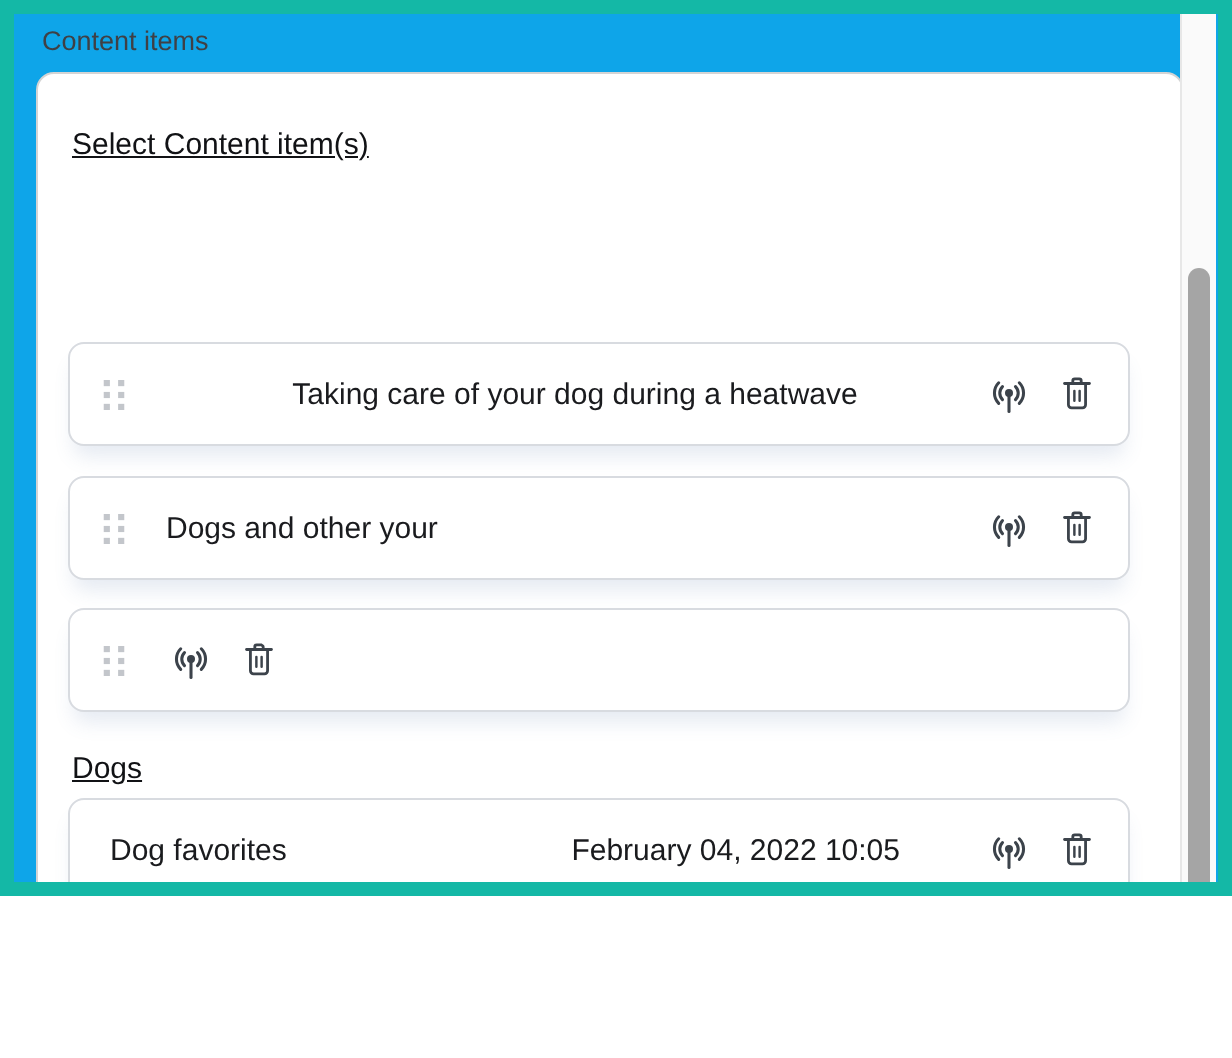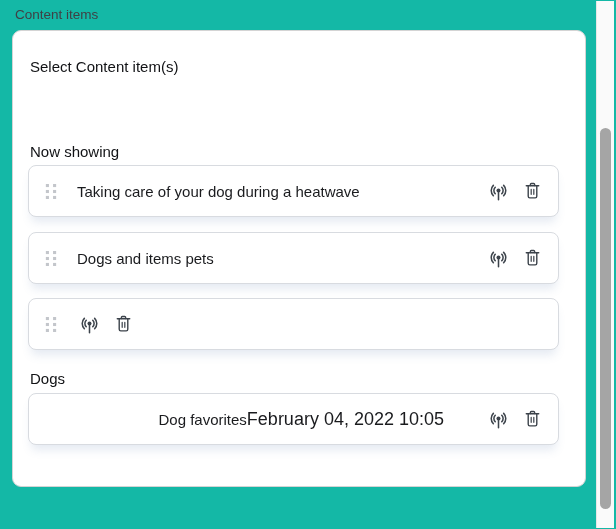--- a/index.html
+++ b/index.html
@@ -4,23 +4,23 @@
 <style>
   * { margin: 0; padding: 0; box-sizing: border-box; }
   html, body { background: #fff; }
   body {
     font-family: "Liberation Sans", "DejaVu Sans", sans-serif;
     color: #1a1b1e;
   }
   .viewport {
     position: relative;
     width: 616px;
-    height: 529px;
-    background: #14b8a6;
-    border: 1px solid #14b8a6;
+    height: 448px;
+    background: #0ea5e9;
+    border: 7px solid #14b8a6;
     overflow: hidden;
   }
   .field-label {
     position: absolute;
     left: 14px;
     top: 6px;
     font-size: 13.5px;
     color: #3f4045;
   }
   .panel {
@@ -30,20 +30,21 @@
     width: 574px;
     height: 457px;
     background: #ffffff;
     border: 1px solid #d4d4d4;
     border-radius: 9px;
   }
   .section-label {
     position: absolute;
     font-size: 15px;
     color: #111215;
+    text-decoration: underline;
   }
   .select-label { left: 17px; top: 27px; }
   .now-label    { left: 17px; top: 112px; }
   .queue-label  { left: 17px; top: 339px; }
   .select-btn {
     position: absolute;
     left: 16px;
     top: 49px;
     width: 125px;
     height: 42px;
@@ -62,41 +63,41 @@
     width: 531px;
     height: 52px;
     background: #ffffff;
     border: 1px solid #d8dbe0;
     border-radius: 8px;
     display: flex;
     align-items: center;
     padding: 0 14px 0 16px;
     box-shadow: 0 8px 10px -3px rgba(96, 125, 175, 0.16);
   }
-  .card-1 { top: 134px; }
+  .card-1 { top: 134px; text-align: center; }
   .card-2 { top: 201px; }
   .card-3 { top: 267px; }
-  .card-queue { top: 362px; padding-left: 20px; text-align: right; }
+  .card-queue { top: 362px; padding-left: 20px; }
   .drag {
     width: 12px;
     height: 15px;
     margin-right: 20px;
     display: inline-flex;
     cursor: grab;
     flex: 0 0 auto;
   }
   .card .title {
     flex: 1 1 auto;
     font-size: 15px;
     color: #1a1b1e;
     white-space: nowrap;
     overflow: hidden;
   }
   .card .date {
-    font-size: 18px;
+    font-size: 15px;
     color: #1a1b1e;
     margin-right: 42px;
     white-space: nowrap;
   }
   .icon-btn {
     display: inline-flex;
     align-items: center;
     justify-content: center;
     width: 24px;
     height: 24px;
@@ -130,21 +131,20 @@
 
 <div class="viewport">
 
   <div class="field-label">Content items</div>
 
   <div class="panel">
 
     <div class="section-label select-label">Select Content item(s)</div>
 
 
-    <div class="section-label now-label">Now showing</div>
 
     <div class="card card-1">
       <span class="drag">
         <svg width="12" height="15" viewBox="0 0 10 14.6">
             <g fill="#c3c6cb">
           <rect x="0" y="0" width="3" height="3"></rect>
               <rect x="7" y="0" width="3" height="3"></rect>
           <rect x="0" y="5.8" width="3" height="3"></rect>
               <rect x="7" y="5.8" width="3" height="3"></rect>
           <rect x="0" y="11.6" width="3" height="3"></rect>
@@ -179,21 +179,21 @@
             <g fill="#c3c6cb">
           <rect x="0" y="0" width="3" height="3"></rect>
               <rect x="7" y="0" width="3" height="3"></rect>
           <rect x="0" y="5.8" width="3" height="3"></rect>
               <rect x="7" y="5.8" width="3" height="3"></rect>
           <rect x="0" y="11.6" width="3" height="3"></rect>
               <rect x="7" y="11.6" width="3" height="3"></rect>
         </g>
           </svg>
       </span>
-      <span class="title">Dogs and items pets</span>
+      <span class="title">Dogs and other your</span>
       <span class="icon-btn">
         <svg width="23" height="23" viewBox="0 0 24 24">
           <circle cx="12" cy="11" r="2.1" fill="#3c434b"></circle>
           <path class="icon-stroke" d="M12 12.4 V20.6"></path>
           <path class="icon-stroke" d="M8.6 7.6 A4.8 4.8 0 0 0 8.6 14.4"></path>
           <path class="icon-stroke" d="M15.4 7.6 A4.8 4.8 0 0 1 15.4 14.4"></path>
           <path class="icon-stroke" d="M6.63 5.63 A7.6 7.6 0 0 0 6.63 16.37"></path>
           <path class="icon-stroke" d="M17.37 5.63 A7.6 7.6 0 0 1 17.37 16.37"></path>
         </svg>
       </span>

